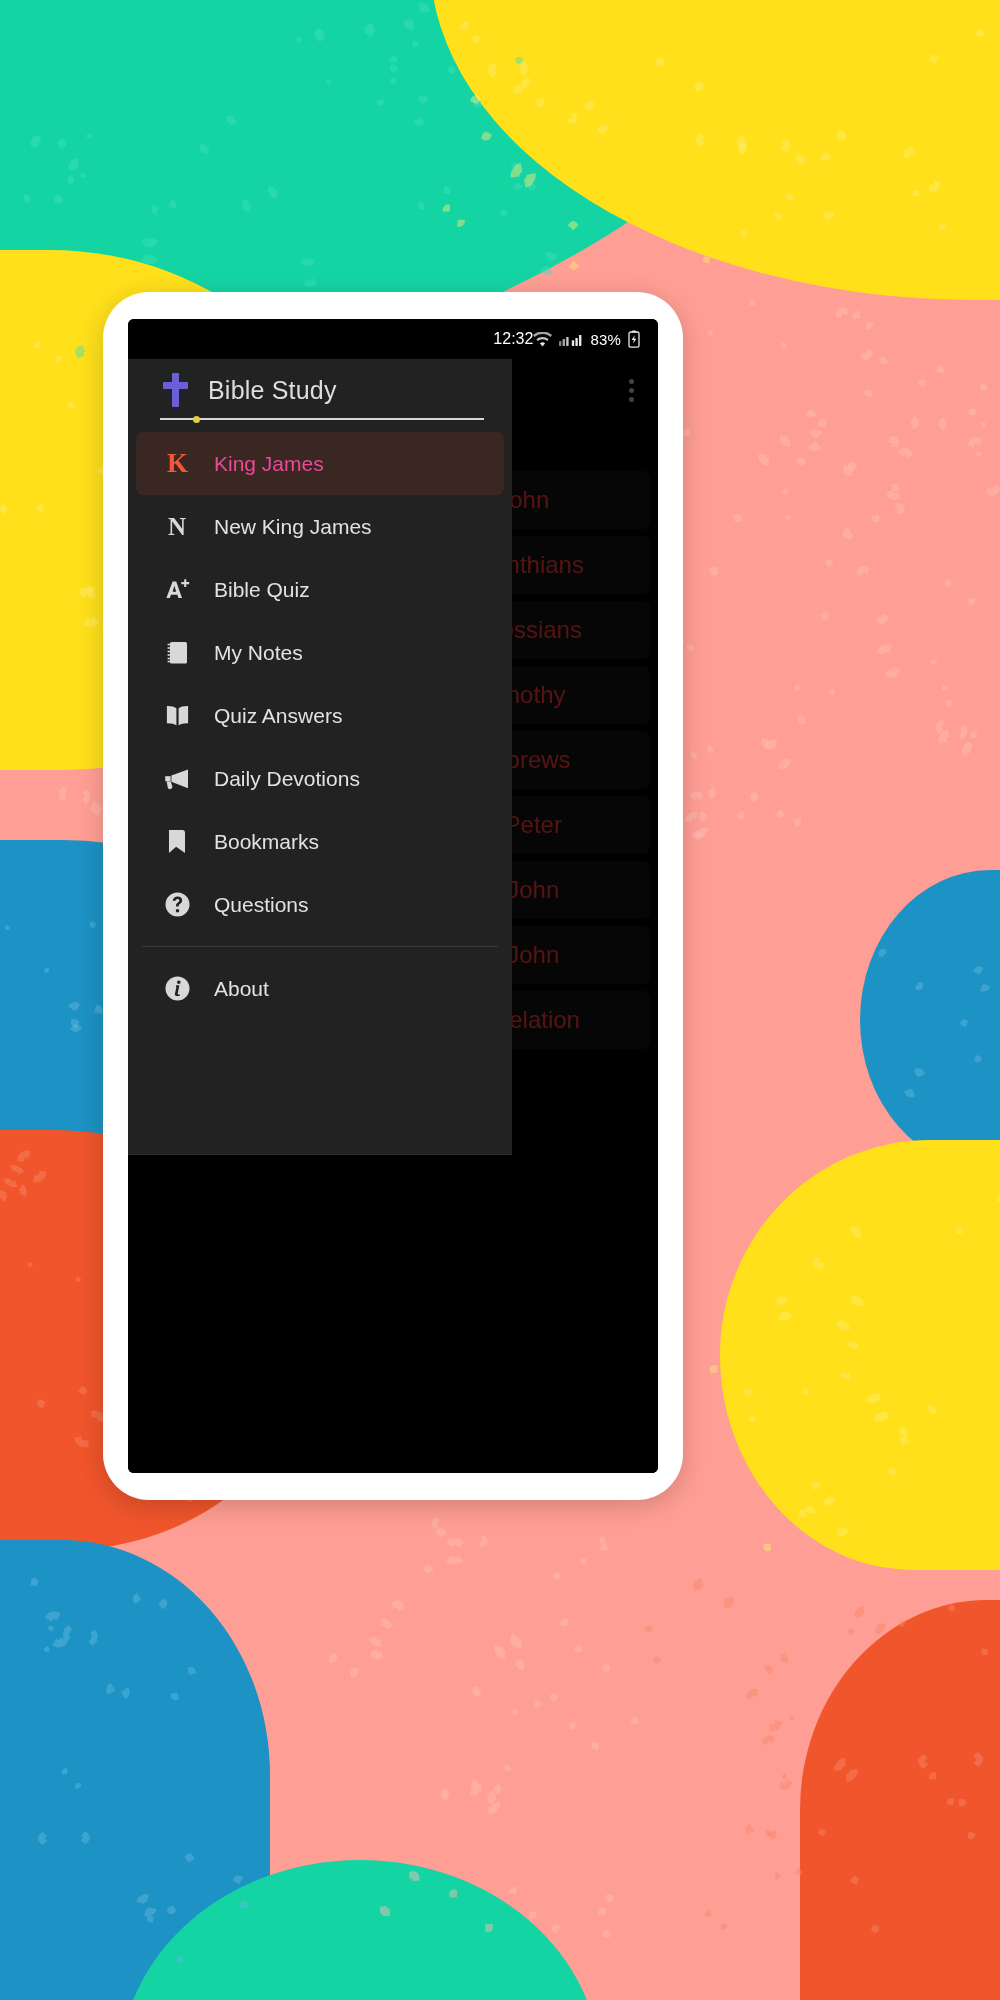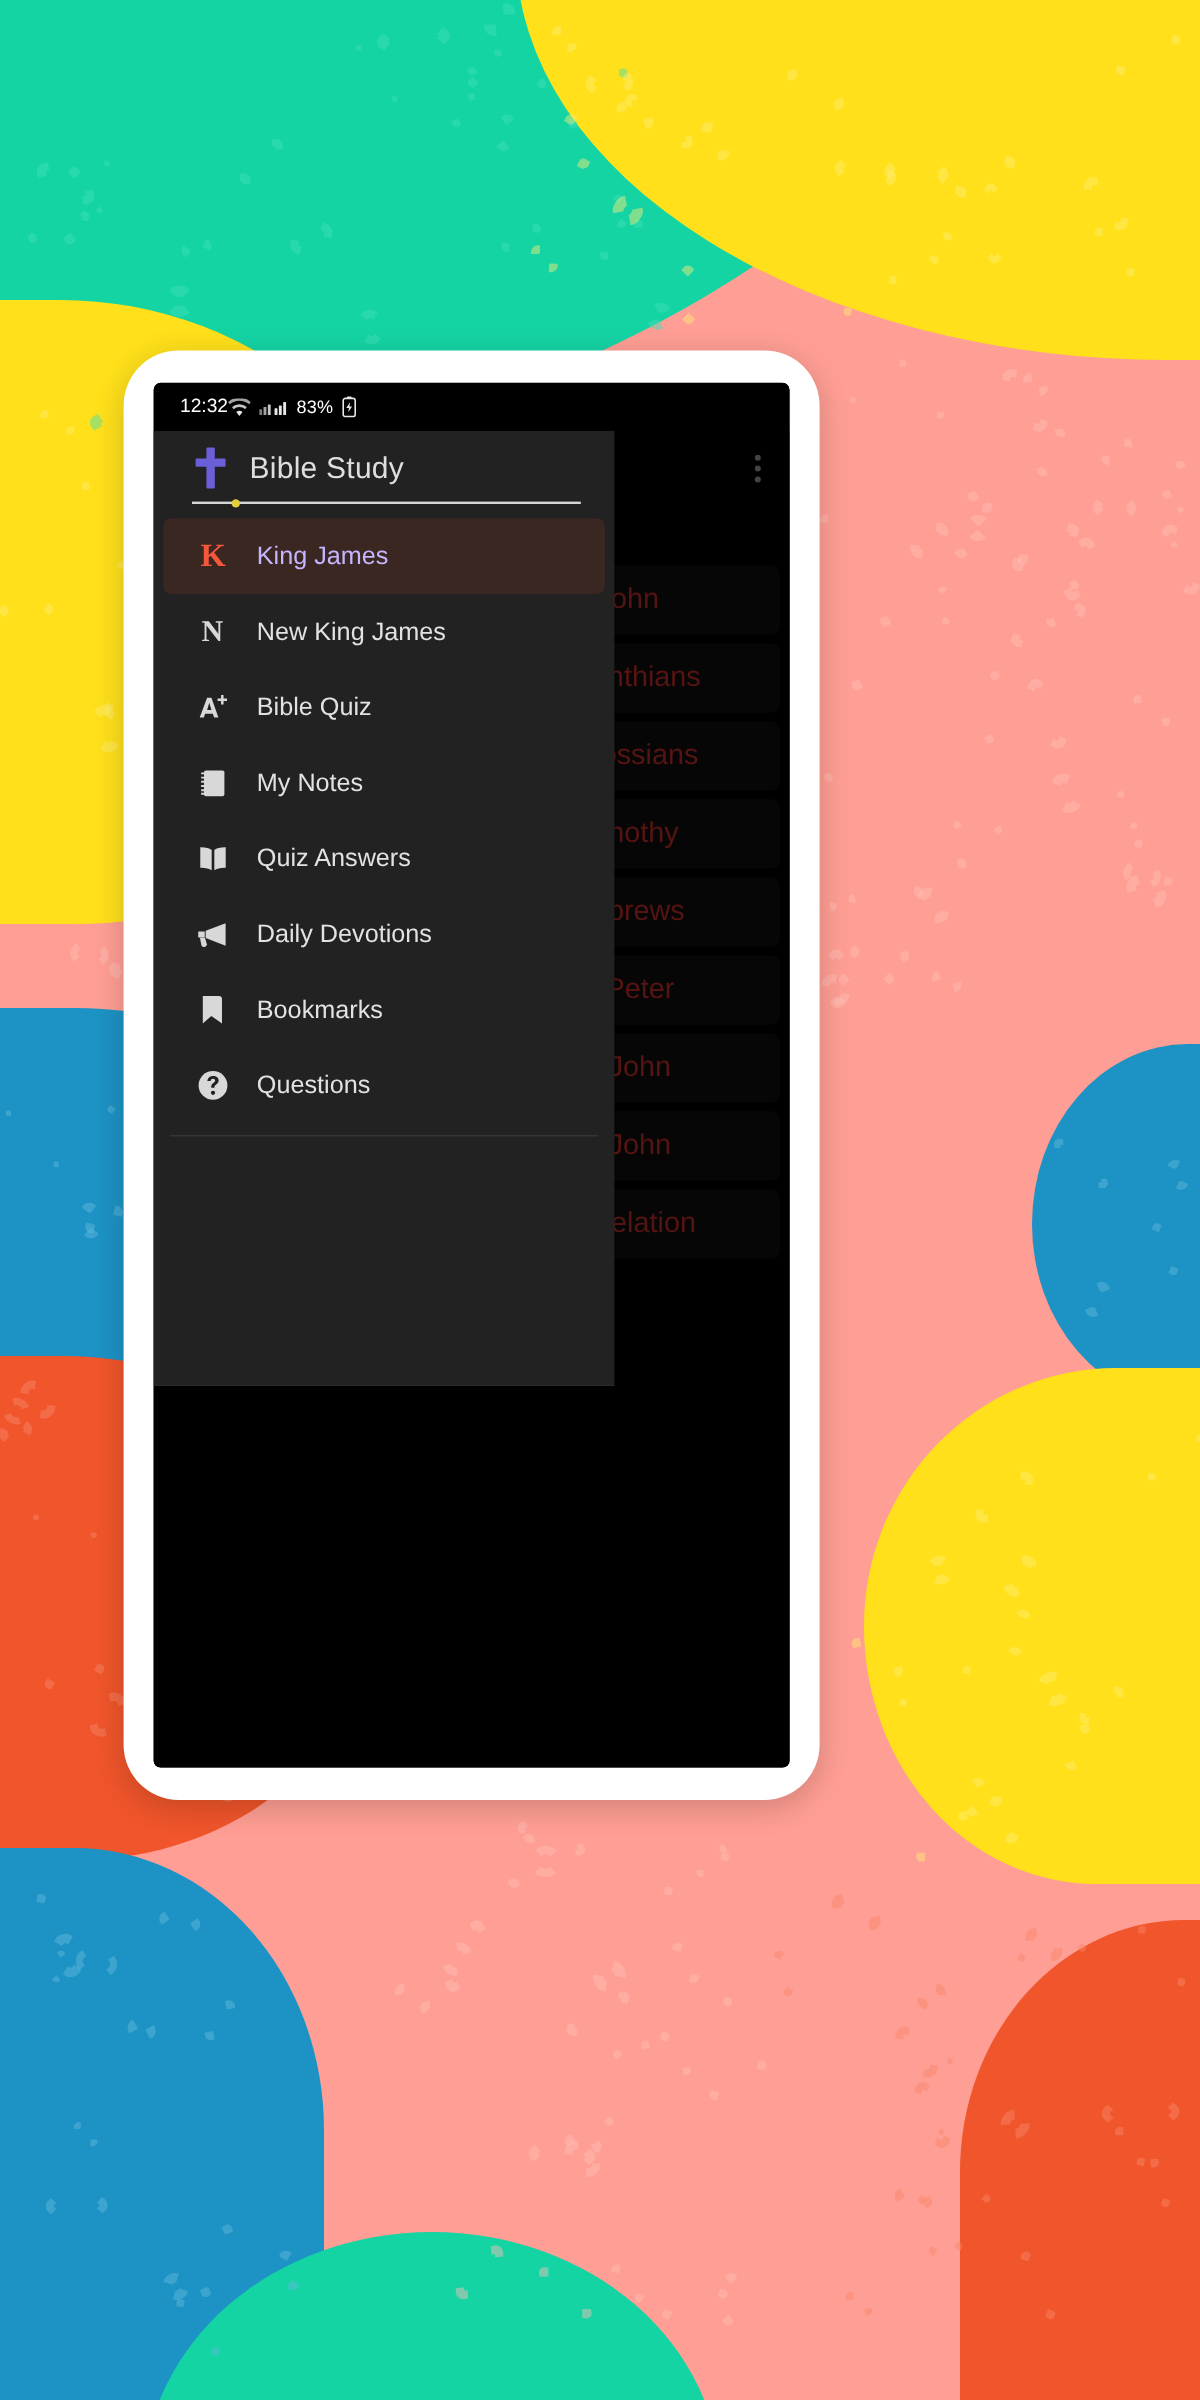--- a/index.html
+++ b/index.html
@@ -119,21 +119,21 @@
     overflow: hidden;
   }
 
   
   .statusbar {
     position: relative;
     height: 40px;
     background: #000;
     display: flex;
     align-items: center;
-    justify-content: flex-start;
+    justify-content: flex-end;
     padding: 0 18px 0 22px;
     color: #ffffff;
     font-size: 16px;
     z-index: 60;
   }
   .sb-right { display: flex; align-items: center; gap: 7px; }
   .sb-pct { font-size: 15px; letter-spacing: .2px; }
 
   .wifi-ico { display:block; }
   .sig-ico  { display:block; }
@@ -252,21 +252,21 @@
     height: 63px;
     padding: 0 14px 0 26px;
     margin: 0 8px;
     border-radius: 7px;
   }
   .mitem .mlabel {
     color: #E2E2E2;
     font-size: 21px;
   }
   .mitem.selected { background: #3B2722; }
-  .mitem.selected .mlabel { color: #c4b5fd; }
+  .mitem.selected .mlabel { color: #ec4899; }
   .micon {
     width: 30px; height: 30px;
     display: flex; align-items: center; justify-content: center;
     flex: 0 0 30px;
     color: #D8D8D8;
   }
   .mitem.selected .micon { color: #F4573C; }
   .micon svg { display: block; }
   .micon .kglyph {
     font-family: "Liberation Serif", serif;
@@ -711,19 +711,28 @@
                   <path d="M13.6 5.6c-2.7 0-4.6 1.6-4.9 4.2h2.8c.2-1.2.9-1.9 2-1.9 1.1 0 1.8.6 1.8 1.6 0 .8-.4 1.3-1.5 2.1-1.3 1-1.8 1.8-1.8 3.2v.7h2.7v-.5c0-1 .3-1.4 1.5-2.3 1.4-1 2-1.9 2-3.4 0-2.3-1.9-3.7-4.6-3.7zM13.5 17.9a1.8 1.8 0 1 0 0 3.6 1.8 1.8 0 0 0 0-3.6z" fill="#222"></path>
                 </svg>
               </span>
               <span class="mlabel">Questions</span>
             </div>
           </div>
 
         <div class="drawer-divider"></div>
 
         <div id="drawer-footer">
+            <div class="mitem">
+              <span class="micon">
+                <svg width="27" height="27" viewBox="0 0 27 27" fill="currentColor">
+                  <circle cx="13.5" cy="13.5" r="12"></circle>
+                  <path d="M12 10.3h3.4l-1.7 8.1a.9.9 0 0 0 .9 1.1h1.1v1.4h-3.3c-1 0-1.7-.8-1.5-1.8l1.5-7.4H12v-1.4zM14.8 5.4a1.8 1.8 0 1 1 0 3.6 1.8 1.8 0 0 1 0-3.6z" fill="#222"></path>
+                </svg>
+              </span>
+              <span class="mlabel">About</span>
+            </div>
           </div>
         <div class="drawer-bottom-edge"></div>
       </div>
 
     </div>
   </div>
 </div>
 
 </body></html>

